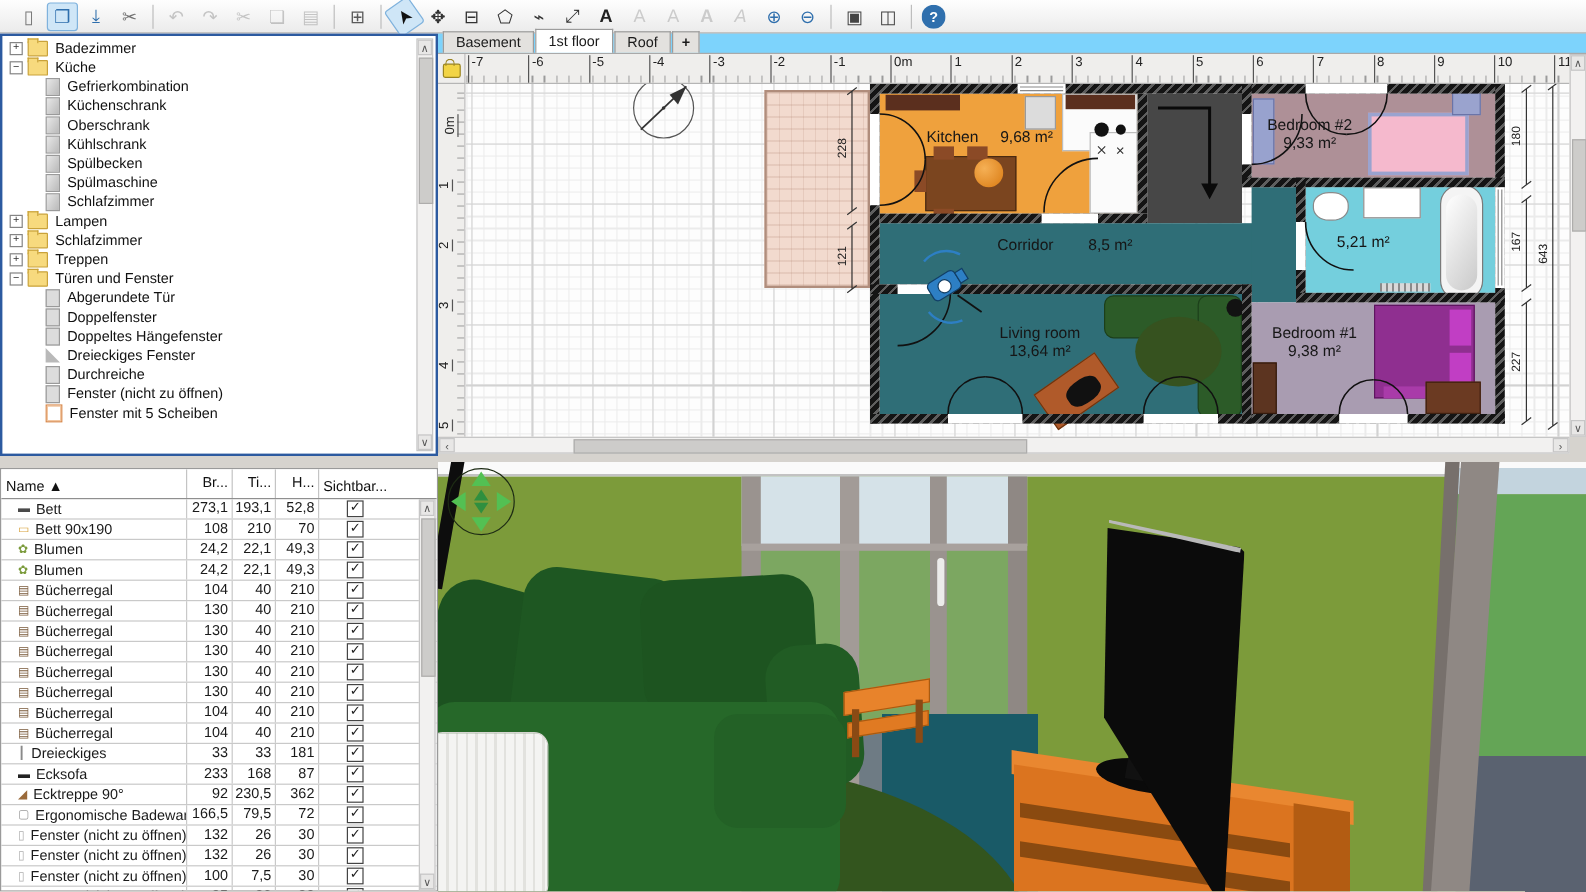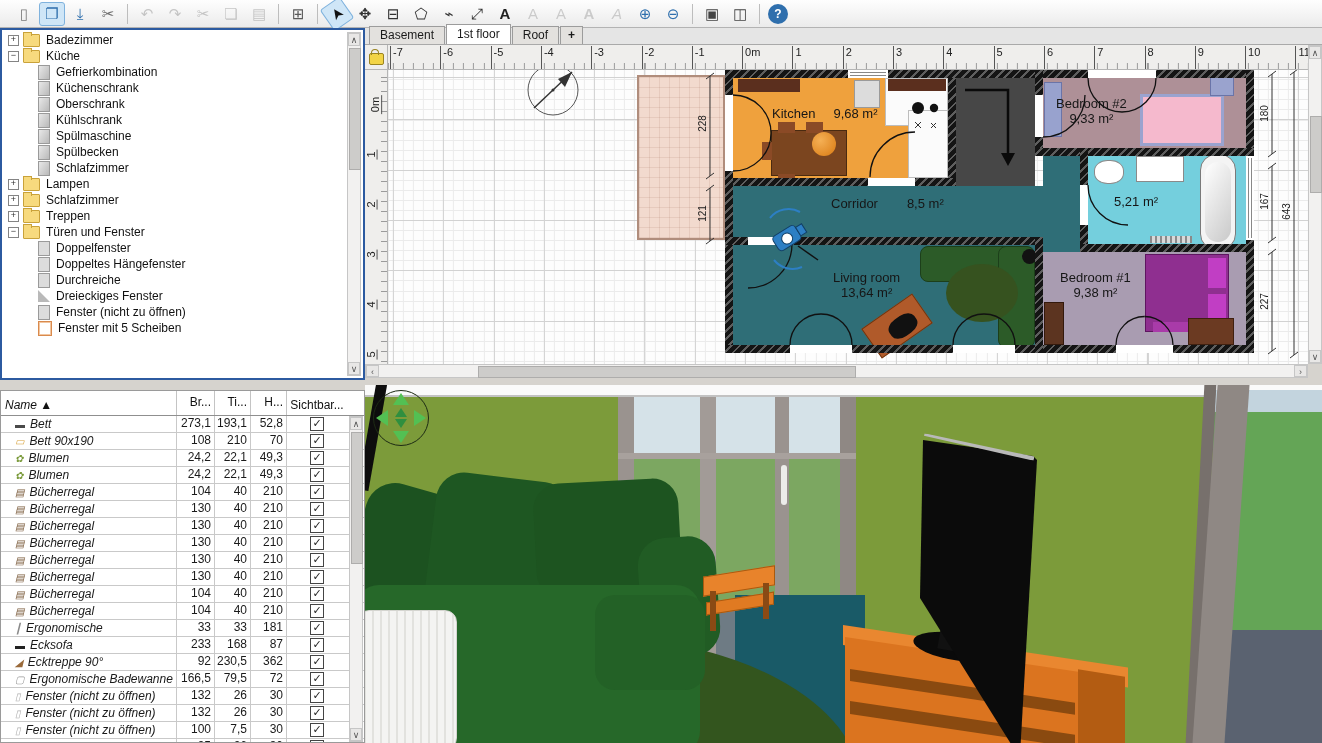--- a/index.html
+++ b/index.html
@@ -32,29 +32,29 @@
   .sb .arr{position:absolute;left:0;width:100%;height:13px;color:#555;font-size:9px;text-align:center;line-height:13px;background:#e8e7e6;border:1px solid #c6c6c6;box-sizing:border-box;}
   .sb .thumb{position:absolute;left:1px;width:10px;background:#cdccca;border:1px solid #aeadac;}
   .sbh .arr{width:13px;height:100%;line-height:12px;}
   .sbh .thumb{top:1px;height:10px;}
   
   #furn-panel{position:absolute;left:0;top:390px;width:365px;height:353px;background:#fff;border:1px solid #9a9a9a;box-sizing:border-box;overflow:hidden;}
   #furn-header{display:flex;height:24px;border-bottom:1px solid #8f8f8f;background:#fff;}
   .th{font-size:12px;color:#111;padding:4px 3px 0 3px;border-right:1px solid #c4c4c4;box-sizing:border-box;overflow:hidden;white-space:nowrap;}
   .tr{display:flex;height:16px;border-bottom:1px solid #c9c9c9;align-items:center;}
   .td{box-sizing:border-box;border-right:1px solid #c9c9c9;height:16px;line-height:15px;overflow:hidden;white-space:nowrap;font-size:12px;}
-  .c-name{width:176px;padding-left:14px;display:flex;align-items:center;gap:5px;font-style:italic;}
+  .c-name{width:155px;padding-left:14px;display:flex;align-items:center;gap:5px;}
   .c-num{width:38px;text-align:right;padding-right:3px;}
   .c-num2{width:36px;text-align:right;padding-right:3px;}
   .c-vis{width:60px;display:flex;justify-content:center;align-items:center;border-right:none;}
   .rowic{font-size:10px;flex:none;}
   .cb{width:12px;height:12px;border:1px solid #444;background:#fff;font-size:11px;line-height:11px;text-align:center;color:#222;}
   #furn-scroll{position:absolute;right:1px;top:25px;width:14px;height:326px;}
   
-  #tabbar{position:absolute;left:365px;top:28px;width:957px;height:17px;background:#e5e5e5;border-bottom:1px solid #a9a9a9;display:flex;align-items:flex-end;padding-left:4px;box-sizing:border-box;}
+  #tabbar{position:absolute;left:365px;top:28px;width:957px;height:17px;background:#7dd3fc;border-bottom:1px solid #a9a9a9;display:flex;align-items:flex-end;padding-left:4px;box-sizing:border-box;}
   .tab{font-size:12px;padding:2px 10px 1px 10px;border:1px solid #9c9c9c;border-bottom:none;background:#e3e1de;margin-right:1px;height:14px;line-height:13px;}
   .tab.sel{background:#fff;height:16px;line-height:15px;}
   .tab.plus{font-weight:bold;padding:2px 7px 1px 7px;}
   #hruler{position:absolute;left:388px;top:45px;width:920px;height:25px;background:#efeeec;border-bottom:1px solid #b5b5b5;box-sizing:border-box;overflow:hidden;}
   #hruler .minor{position:absolute;left:0;bottom:0;width:100%;height:6px;background:repeating-linear-gradient(90deg,#9b9b9b 0 1px,transparent 1px 10.06px);background-position:4.9px 0;}
   .hnum{position:absolute;top:1px;font-size:11px;color:#222;border-left:1px solid #555;padding-left:2px;height:24px;}
   #vruler{position:absolute;left:365px;top:70px;width:23px;height:294px;background:#efeeec;border-right:1px solid #b5b5b5;box-sizing:border-box;overflow:hidden;}
   #vruler .minor{position:absolute;right:0;top:0;height:100%;width:6px;background:repeating-linear-gradient(0deg,#9b9b9b 0 1px,transparent 1px 10px);background-position:0 8px;}
   .vnum{position:absolute;left:1px;font-size:11px;color:#222;transform:rotate(-90deg);transform-origin:center;border-bottom:1px solid #555;padding:0 2px 0 2px;}
   #ruler-corner{position:absolute;left:365px;top:45px;width:23px;height:25px;background:#efeeec;border-right:1px solid #b5b5b5;border-bottom:1px solid #b5b5b5;box-sizing:border-box;}
@@ -150,25 +150,25 @@
         <div class="trow" style="padding-left: 36px;">
           <span class="tic ic-box"></span>
           <span class="tree-label">Oberschrank</span>
         </div>
         <div class="trow" style="padding-left: 36px;">
           <span class="tic ic-box"></span>
           <span class="tree-label">Kühlschrank</span>
         </div>
         <div class="trow" style="padding-left: 36px;">
           <span class="tic ic-box"></span>
+          <span class="tree-label">Spülbecken</span>
+        </div>
+        <div class="trow" style="padding-left: 36px;">
+          <span class="tic ic-box"></span>
           <span class="tree-label">Spülmaschine</span>
-        </div>
-        <div class="trow" style="padding-left: 36px;">
-          <span class="tic ic-box"></span>
-          <span class="tree-label">Spülbecken</span>
         </div>
         <div class="trow" style="padding-left: 36px;">
           <span class="tic ic-box"></span>
           <span class="tree-label">Schlafzimmer</span>
         </div>
         <div class="trow" style="padding-left: 2px;">
           <span class="tg">+</span>
           <span class="tic ic-folder"></span>
           <span class="tree-label">Lampen</span>
         </div>
@@ -182,33 +182,37 @@
           <span class="tic ic-folder"></span>
           <span class="tree-label">Treppen</span>
         </div>
         <div class="trow" style="padding-left: 2px;">
           <span class="tg">−</span>
           <span class="tic ic-folder"></span>
           <span class="tree-label">Türen und Fenster</span>
         </div>
         <div class="trow" style="padding-left: 36px;">
           <span class="tic ic-win"></span>
+          <span class="tree-label">Abgerundete Tür</span>
+        </div>
+        <div class="trow" style="padding-left: 36px;">
+          <span class="tic ic-win"></span>
           <span class="tree-label">Doppelfenster</span>
         </div>
         <div class="trow" style="padding-left: 36px;">
           <span class="tic ic-win"></span>
           <span class="tree-label">Doppeltes Hängefenster</span>
         </div>
         <div class="trow" style="padding-left: 36px;">
+          <span class="tic ic-tri"></span>
+          <span class="tree-label">Dreieckiges Fenster</span>
+        </div>
+        <div class="trow" style="padding-left: 36px;">
           <span class="tic ic-win"></span>
           <span class="tree-label">Durchreiche</span>
-        </div>
-        <div class="trow" style="padding-left: 36px;">
-          <span class="tic ic-tri"></span>
-          <span class="tree-label">Dreieckiges Fenster</span>
         </div>
         <div class="trow" style="padding-left: 36px;">
           <span class="tic ic-win"></span>
           <span class="tree-label">Fenster (nicht zu öffnen)</span>
         </div>
         <div class="trow" style="padding-left: 36px;">
           <span class="tic ic-winorange"></span>
           <span class="tree-label">Fenster mit 5 Scheiben</span>
         </div>
       </div>
@@ -368,21 +372,21 @@
           <div class="td c-num">104</div>
           <div class="td c-num2">40</div>
           <div class="td c-num2">210</div>
           <div class="td c-vis">
             <span class="cb">✓</span>
           </div>
         </div>
         <div class="tr">
           <div class="td c-name">
             <span class="rowic" style="color: rgb(138, 138, 138);">┃</span>
-            <span>Ergonomische</span>
+            <span>Dreieckiges</span>
           </div>
           <div class="td c-num">33</div>
           <div class="td c-num2">33</div>
           <div class="td c-num2">181</div>
           <div class="td c-vis">
             <span class="cb">✓</span>
           </div>
         </div>
         <div class="tr">
           <div class="td c-name">

